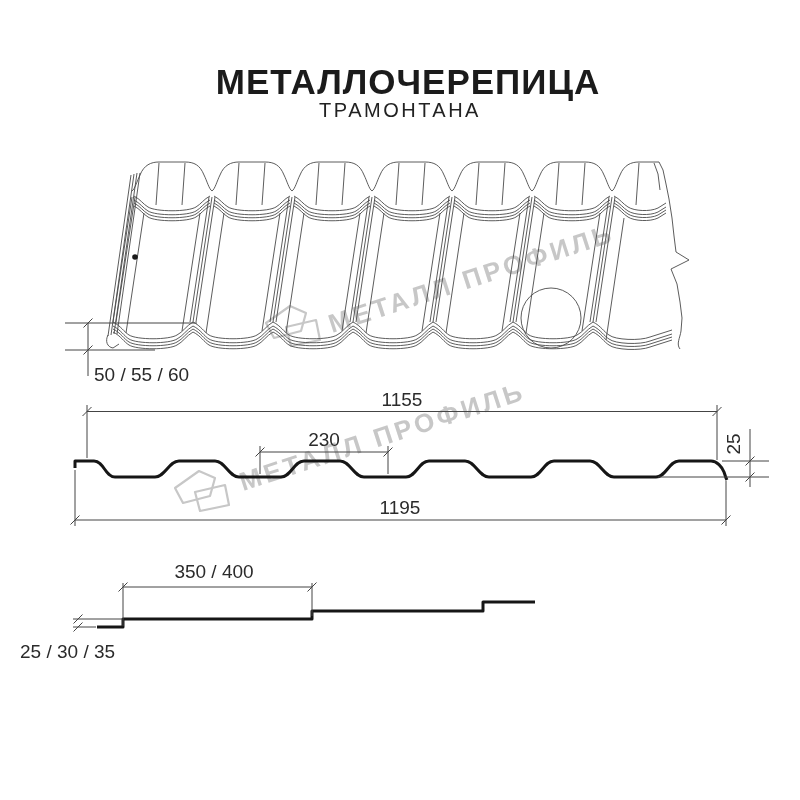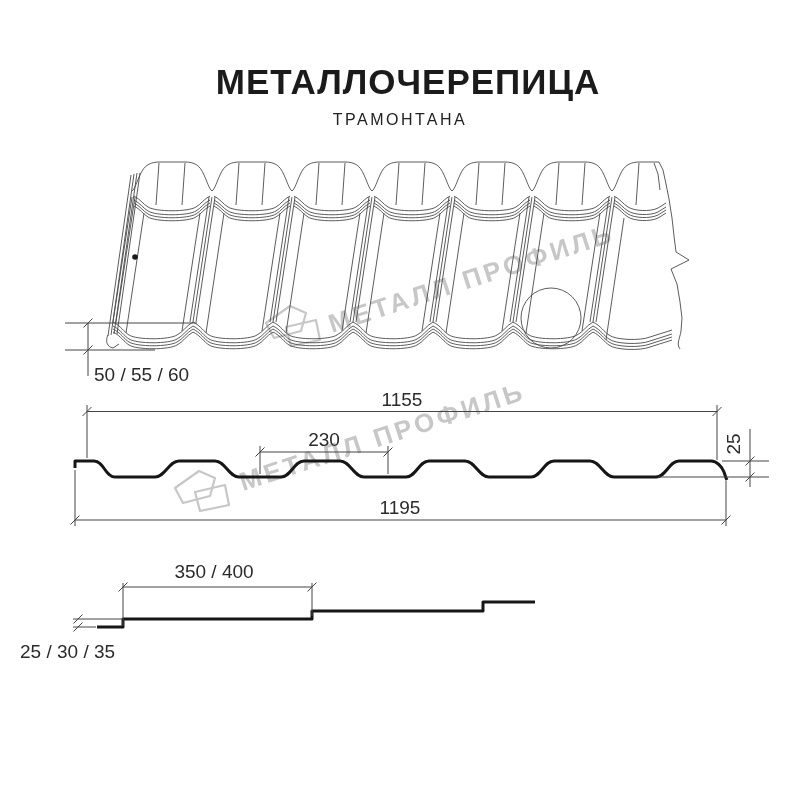--- a/index.html
+++ b/index.html
@@ -5,22 +5,22 @@
   html,body{margin:0;padding:0;}
   body{
     width:800px;height:800px;background:#ffffff;position:relative;overflow:hidden;
     font-family:"Liberation Sans", sans-serif;
   }
   .title{
     position:absolute;top:64px;left:8px;width:800px;text-align:center;
     font-size:35px;font-weight:800;letter-spacing:1px;color:#1b1b1b;line-height:1.05;
   }
   .subtitle{
-    position:absolute;top:111px;left:0;width:800px;text-align:center;
-    font-size:16px;font-weight:400;letter-spacing:2.5px;color:#222;
+    position:absolute;top:99px;left:0;width:800px;text-align:center;
+    font-size:20px;font-weight:400;letter-spacing:2.5px;color:#222;
   }
   svg{position:absolute;top:0;left:0;}
   .thin{stroke:#4a4a4a;stroke-width:0.9;fill:none;}
   .dim{stroke:#444;stroke-width:1;fill:none;}
   .heavy{stroke:#161616;stroke-width:3;fill:none;stroke-linejoin:round;}
   .wm-logo{fill:none;stroke-width:2.2;stroke-linejoin:round;}
   text.dimtxt{font-family:"Liberation Sans",sans-serif;font-size:19px;fill:#2b2b2b;}
   text.wmtxt{font-family:"Liberation Sans",sans-serif;font-size:26px;font-weight:700;letter-spacing:3.5px;}
 </style>
 </head>

